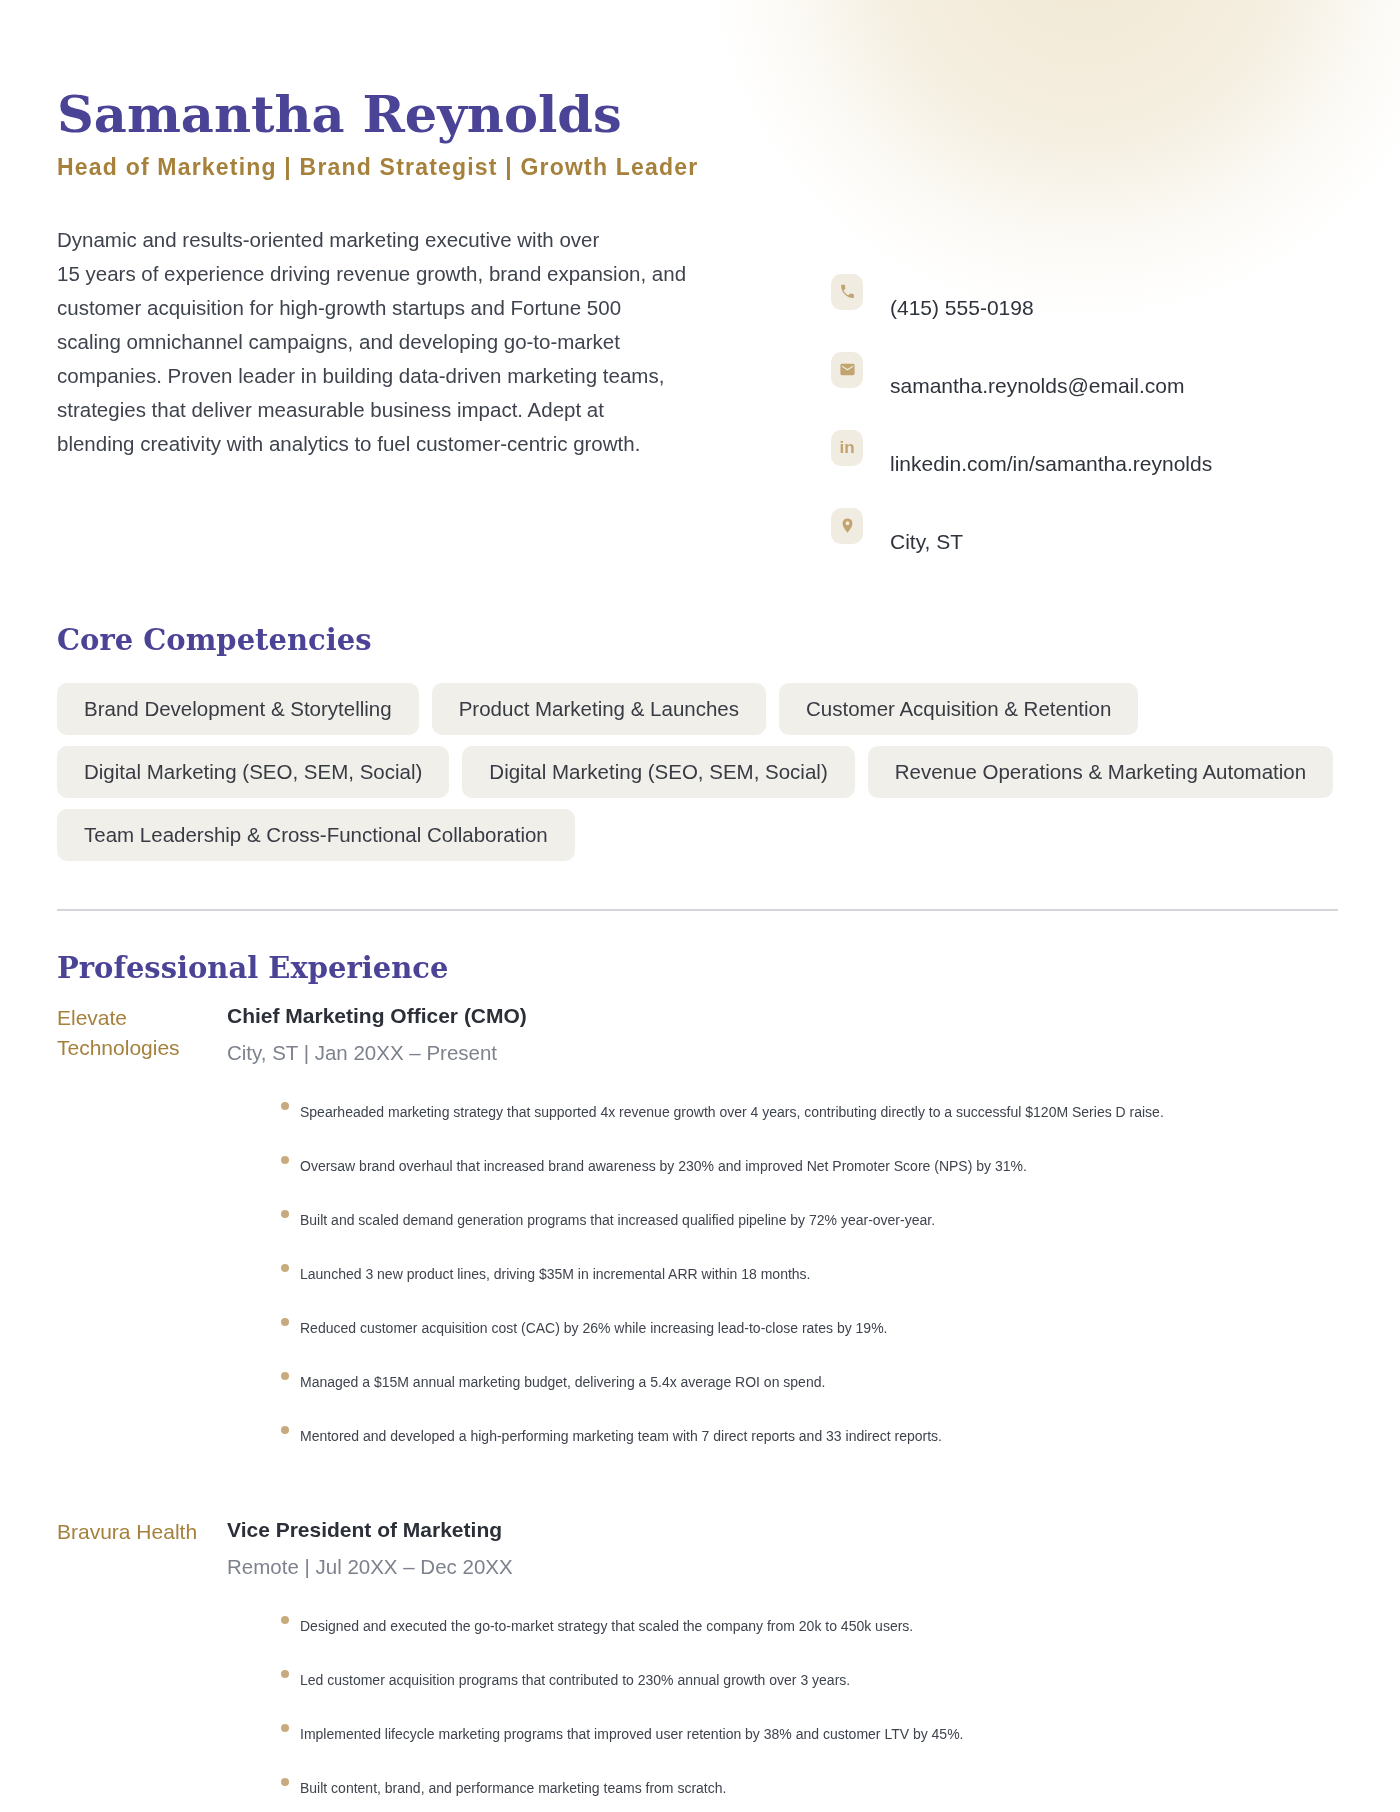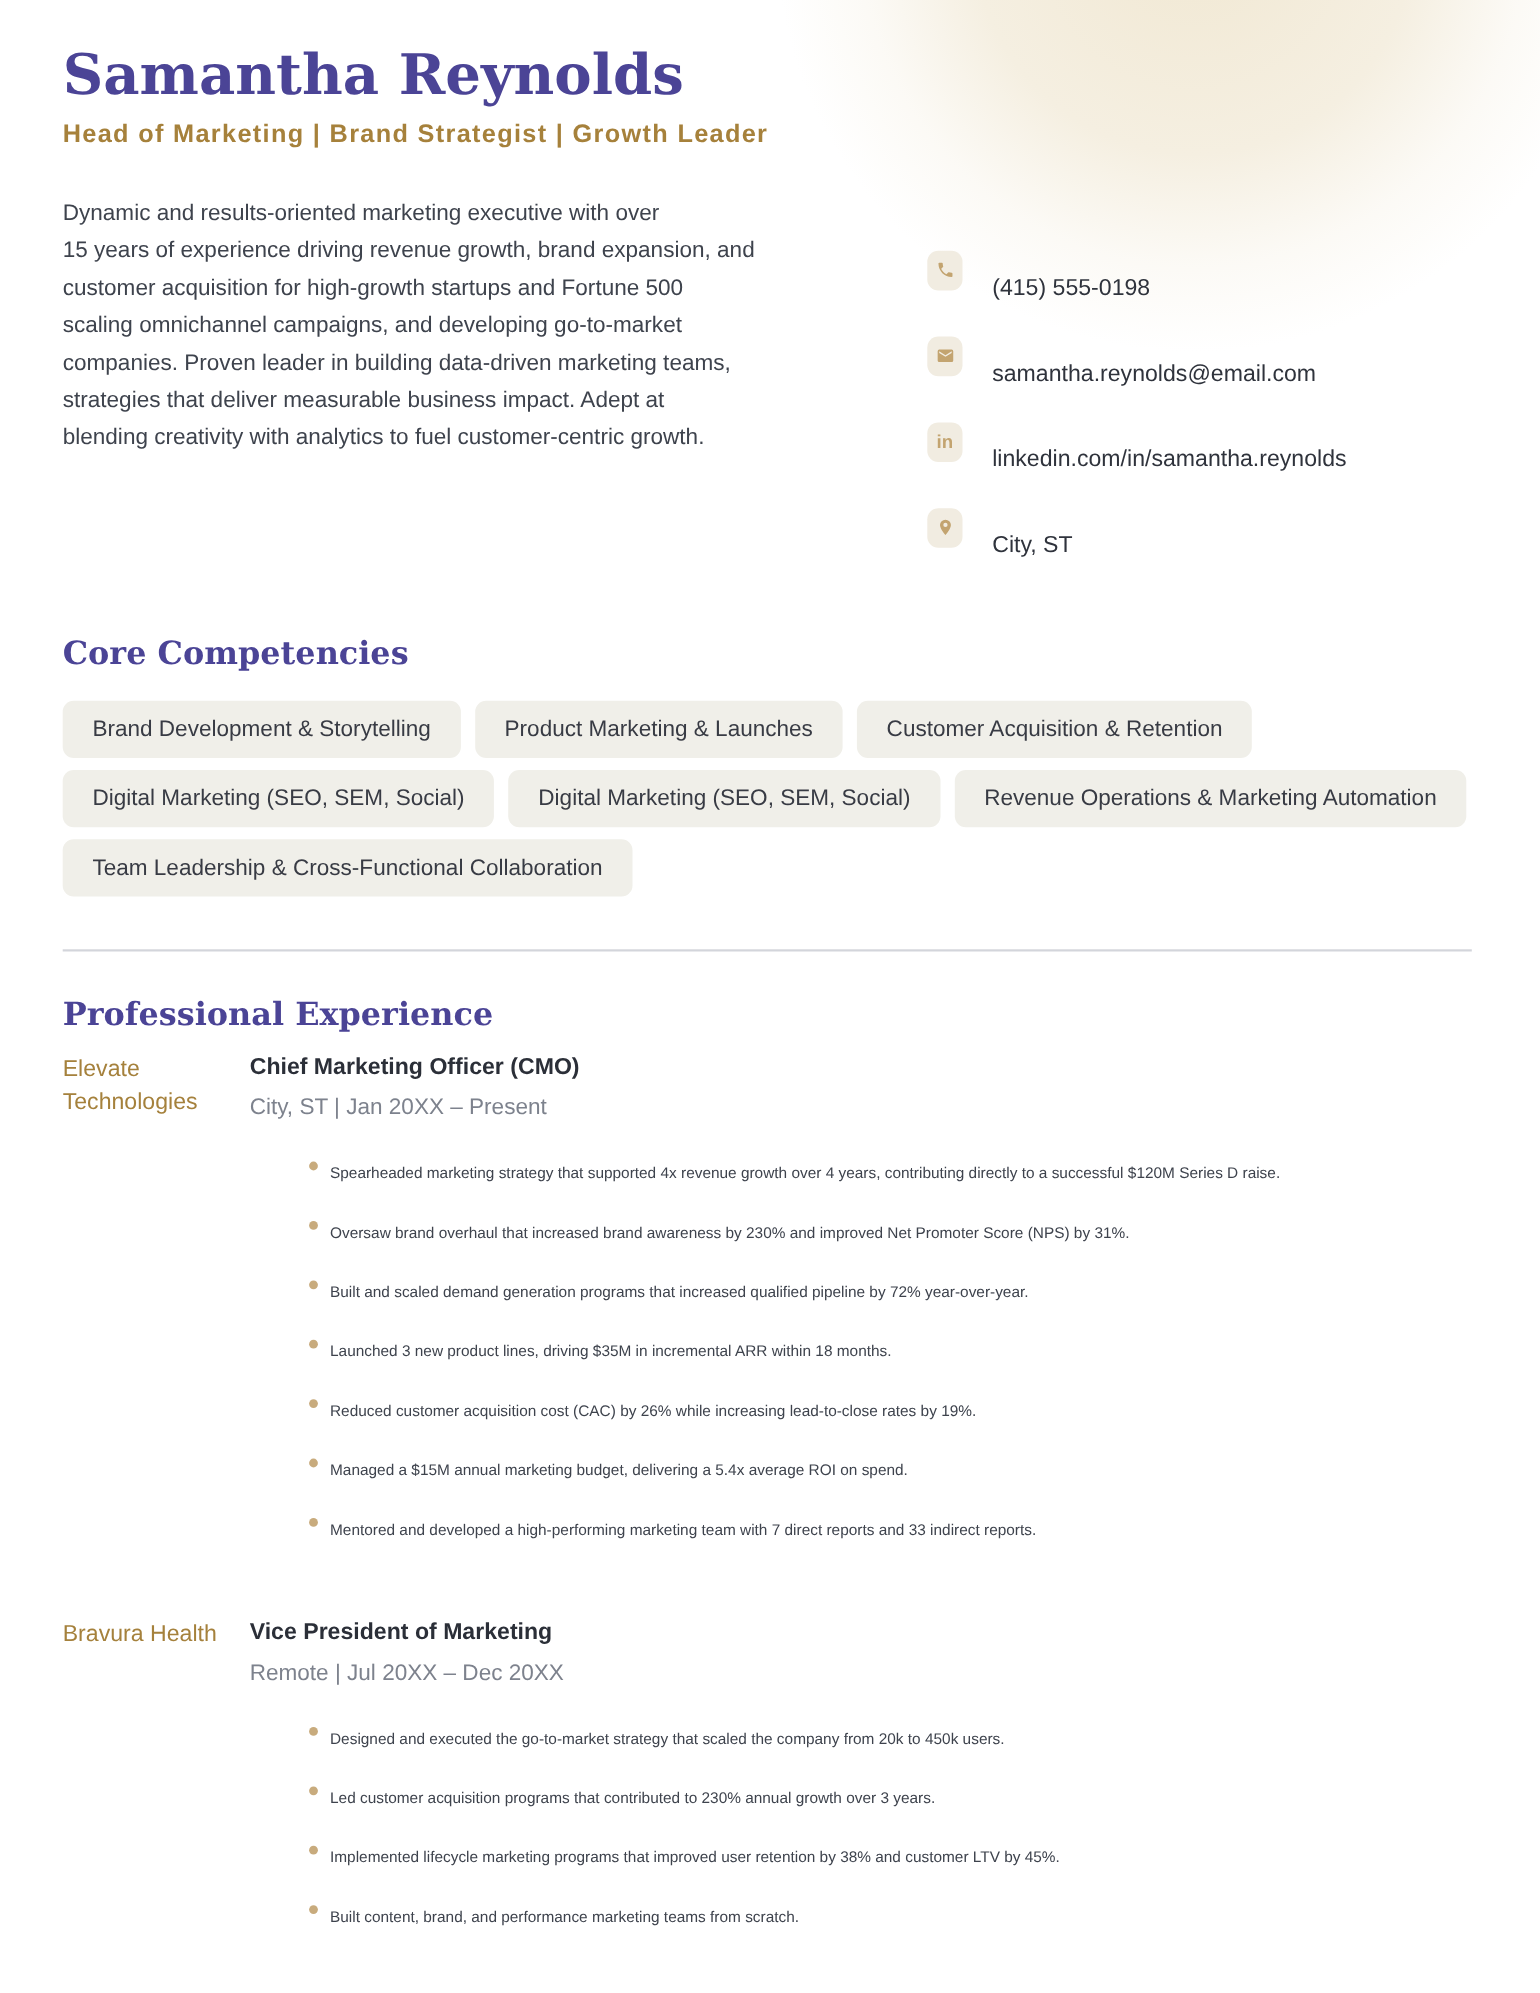--- a/index.html
+++ b/index.html
@@ -6,21 +6,21 @@
   html, body { margin: 0; padding: 0; }
   body {
     width: 1400px; height: 1812px;
     background: #ffffff;
     font-family: "Liberation Sans", sans-serif;
     color: #3e434d;
     overflow: hidden;
   }
   .page {
     width: 1400px; height: 1812px;
-    padding: 40px 57px 0 57px;
+    padding: 86px 57px 0 57px;
     background-image: radial-gradient(circle 500px at 1085px -60px,
       #f1e8d3 0%, #f5efe1 40%, rgba(250,247,240,0.65) 60%, rgba(255,255,255,0) 76%);
   }
   
   h1.name {
     margin: 0;
     font-family: "DejaVu Serif", serif;
     font-weight: 700;
     font-size: 51px;
     line-height: 1.1;
@@ -28,21 +28,21 @@
     letter-spacing: 0;
   }
   .tagline {
     margin-top: 12px;
     font-size: 23px;
     font-weight: 700;
     letter-spacing: 1.2px;
     color: #a6813b;
   }
   
-  .intro { display: flex; margin-top: 42px; gap: 12px; }
+  .intro { display: flex; margin-top: 42px; }
   .summary { width: 742px; font-size: 20.5px; line-height: 34px; color: #3e434d; }
   .summary .sline { white-space: nowrap; }
   .contact { margin-left: 32px; padding-top: 40px; }
   .contact-row { display: flex; align-items: center; margin-bottom: 21px; }
   .ic-tile {
     width: 32px; height: 36px; border-radius: 10px;
     background: #f1ece1; color: #c3a470;
     display: flex; align-items: center; justify-content: center;
     flex: none;
   }

